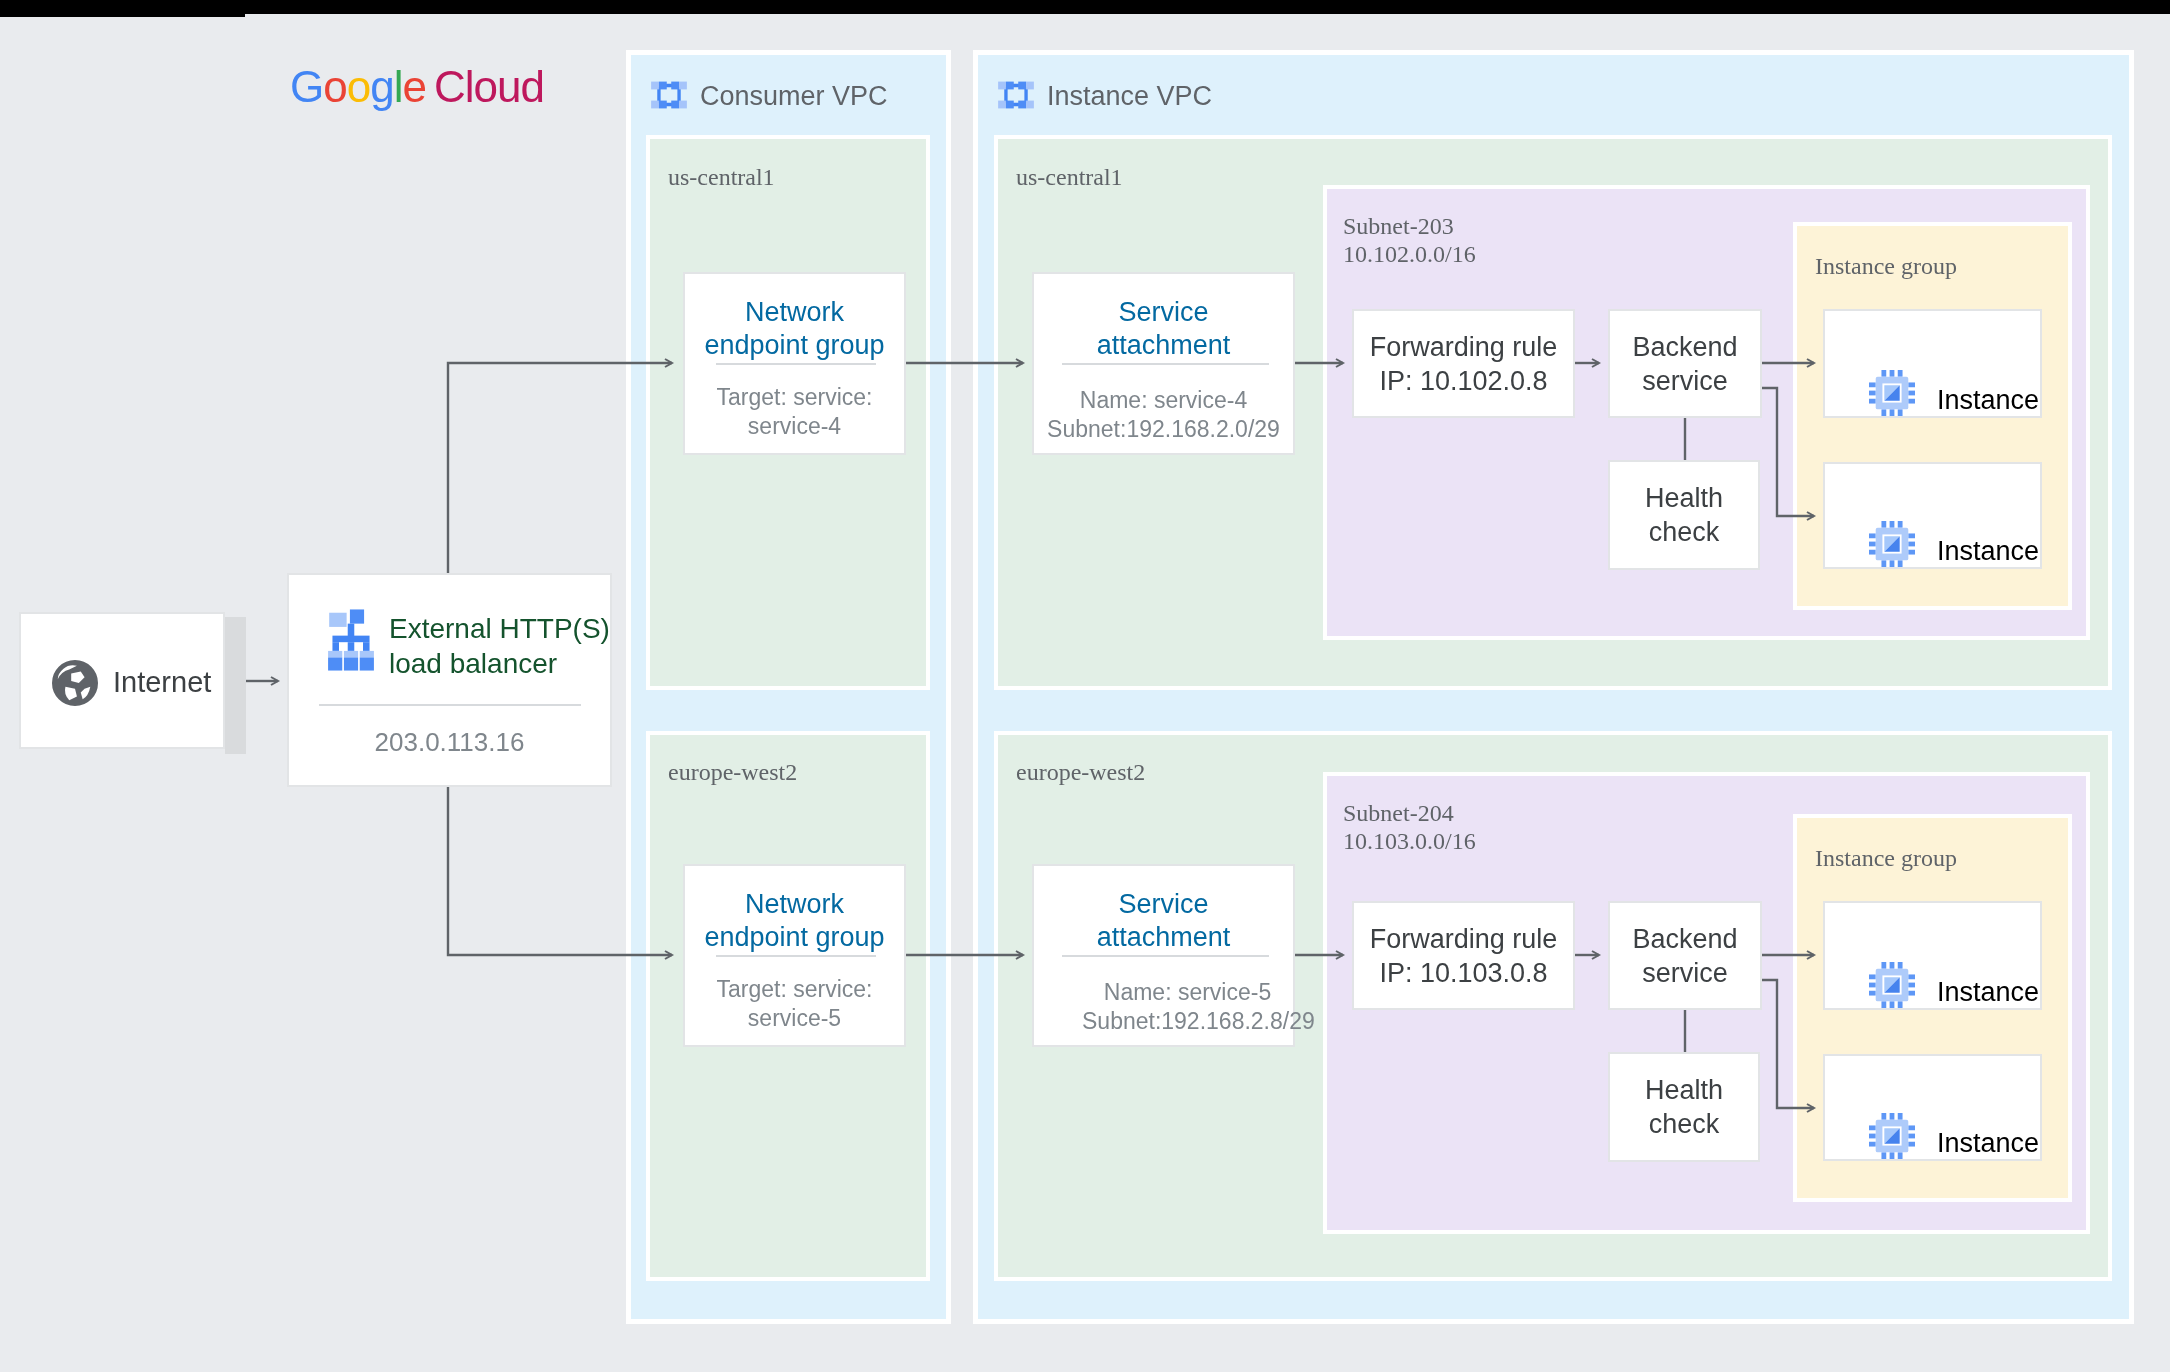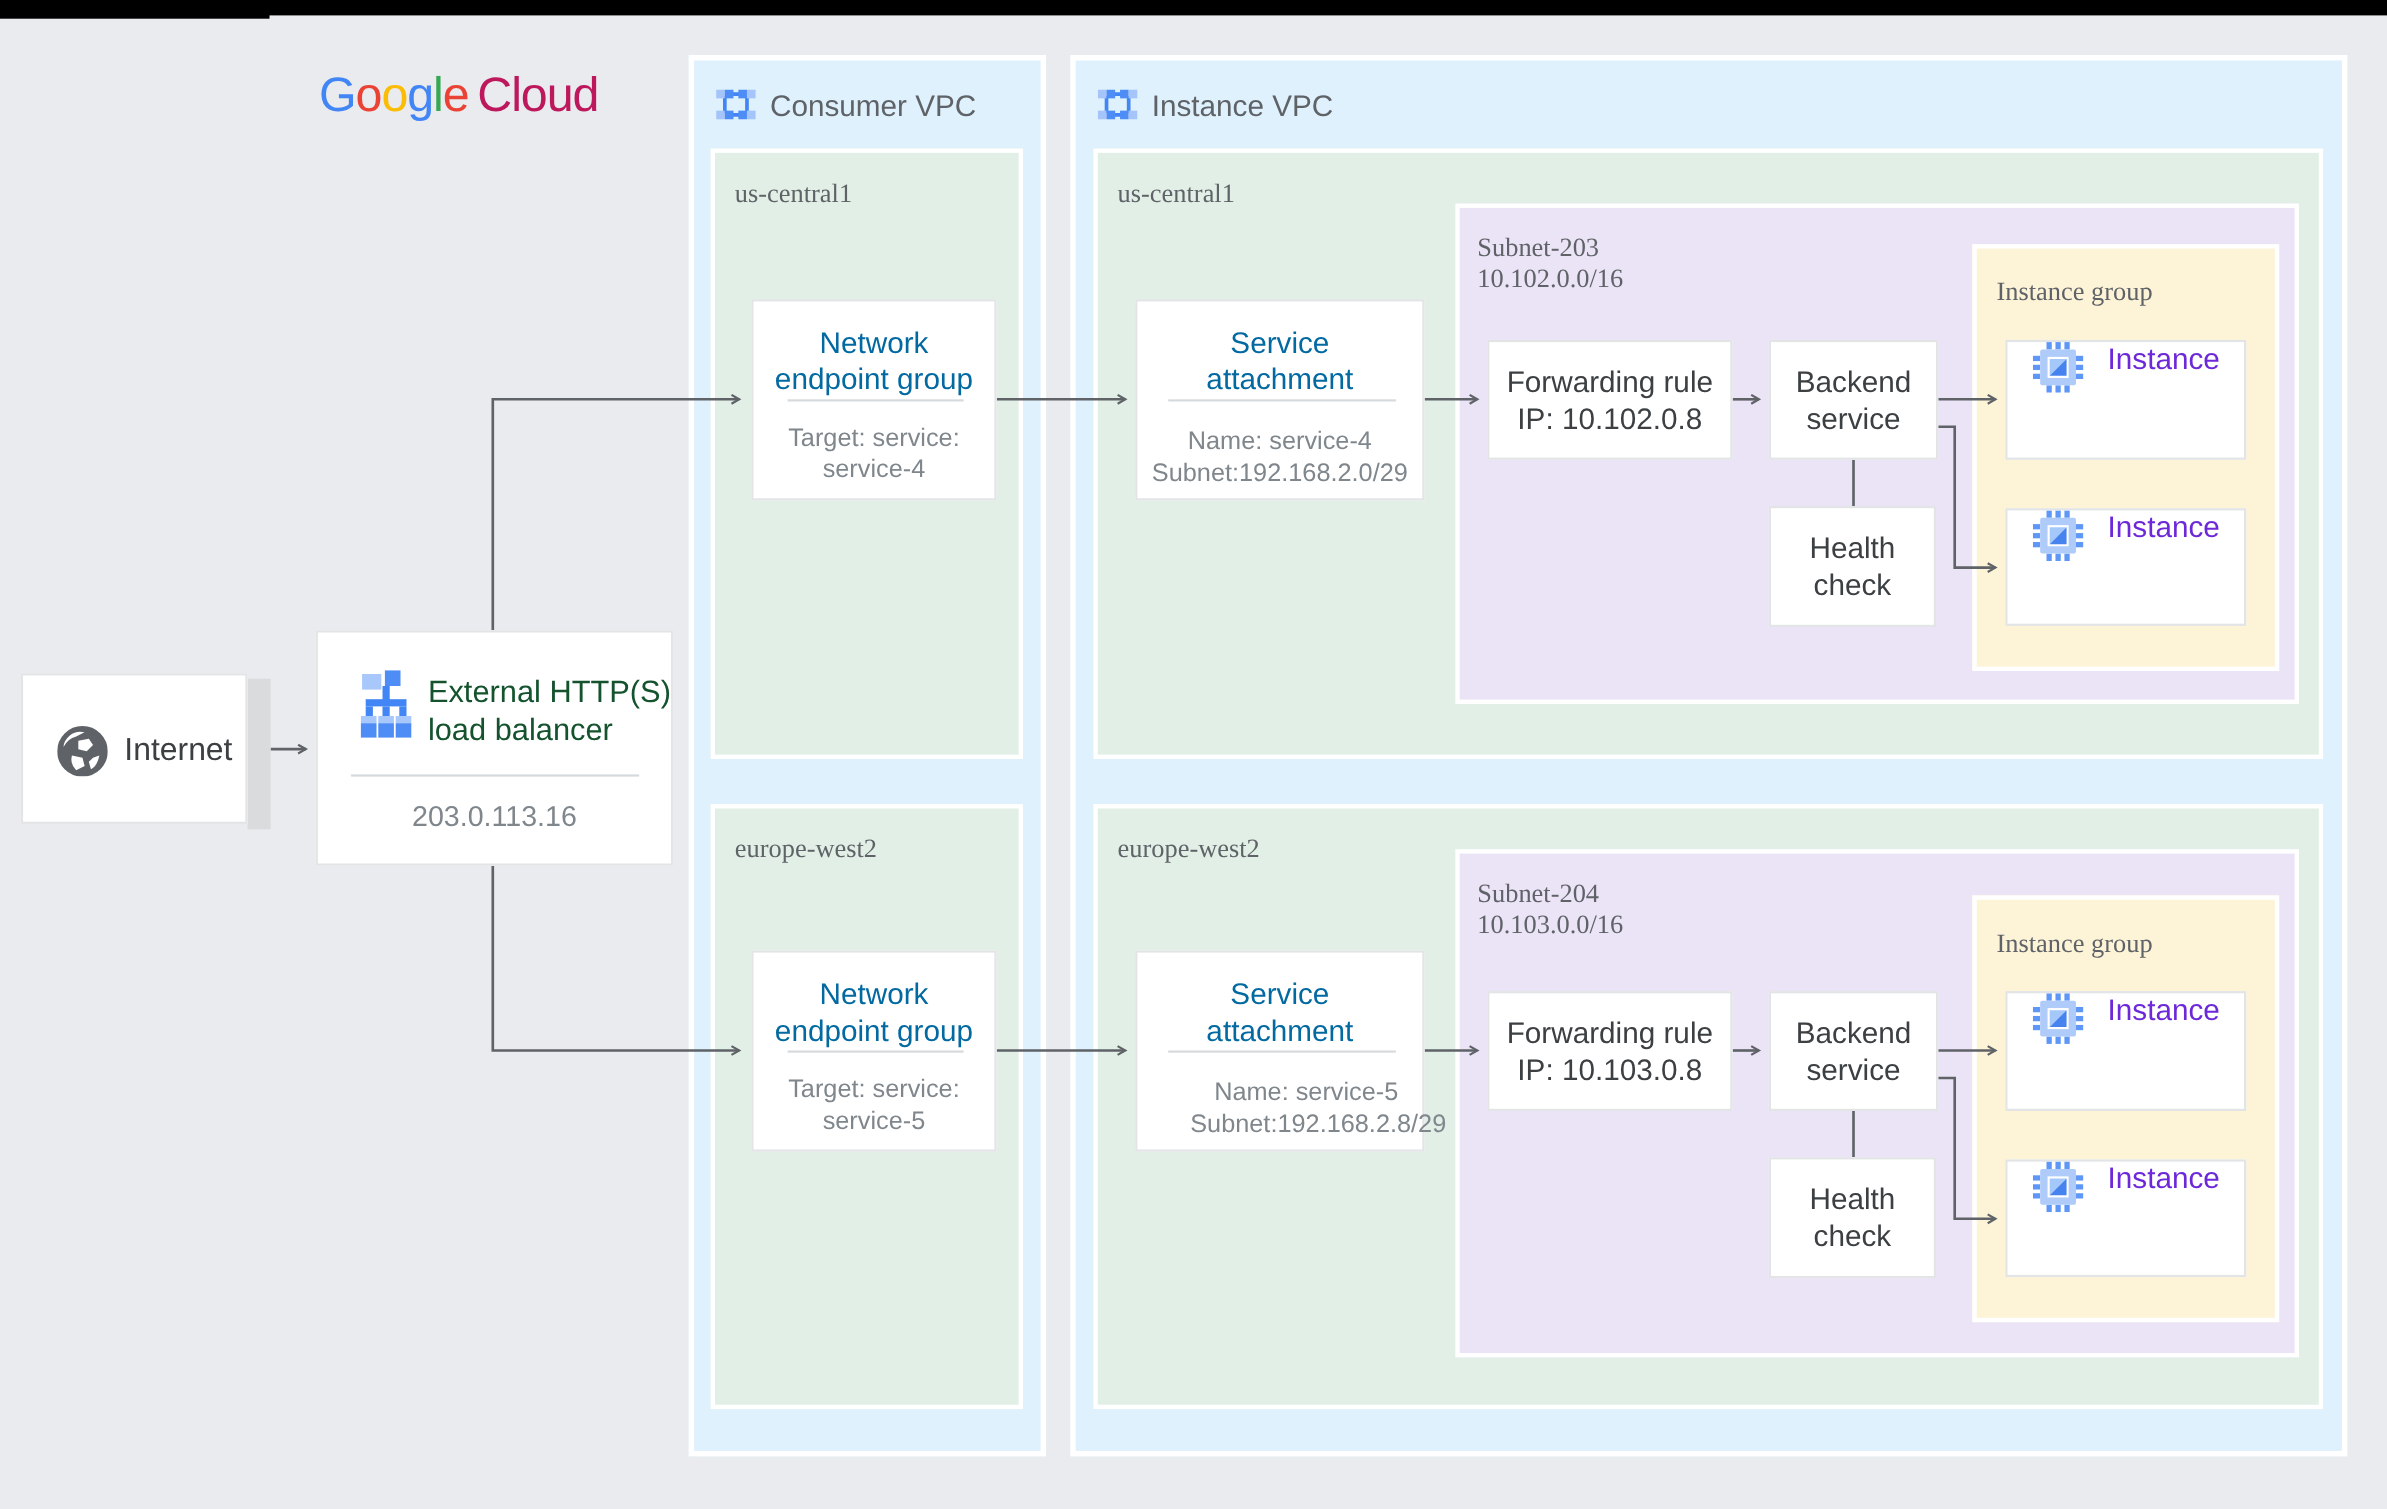--- a/index.html
+++ b/index.html
@@ -22,21 +22,21 @@
   .vpc-header-label{color:#5f6368;font-size:27px;z-index:2;}
   
   .card{background:#ffffff;border:2px solid #e2e4e6;box-sizing:border-box;z-index:3;}
   .card .title{position:absolute;left:0;right:0;text-align:center;color:#0369a1;
                font-size:27px;line-height:33px;}
   .card .sub{position:absolute;left:0;right:0;text-align:center;color:#7f868c;
              font-size:23px;line-height:29px;}
   .divider{position:absolute;height:2px;background:#d7dadd;}
   .center2{display:flex;flex-direction:column;align-items:center;justify-content:center;
            color:#3c4043;font-size:27px;line-height:34px;text-align:center;}
-  .inst-card{display:flex;align-items:flex-start;padding-left:23px;color:#6d28d9;font-size:27px;}
+  .inst-card{display:flex;align-items:flex-end;padding-left:44px;color:#000000;font-size:27px;}
   .inst-card .lbl{margin-left:22px;}
   .shadow-rect{background:#d9dbdd;z-index:2;}
   svg.overlay{position:absolute;left:0;top:0;z-index:2;}
   .icon{z-index:4;}
 </style>
 </head>
 <body>
 
 <div id="canvas">
 

